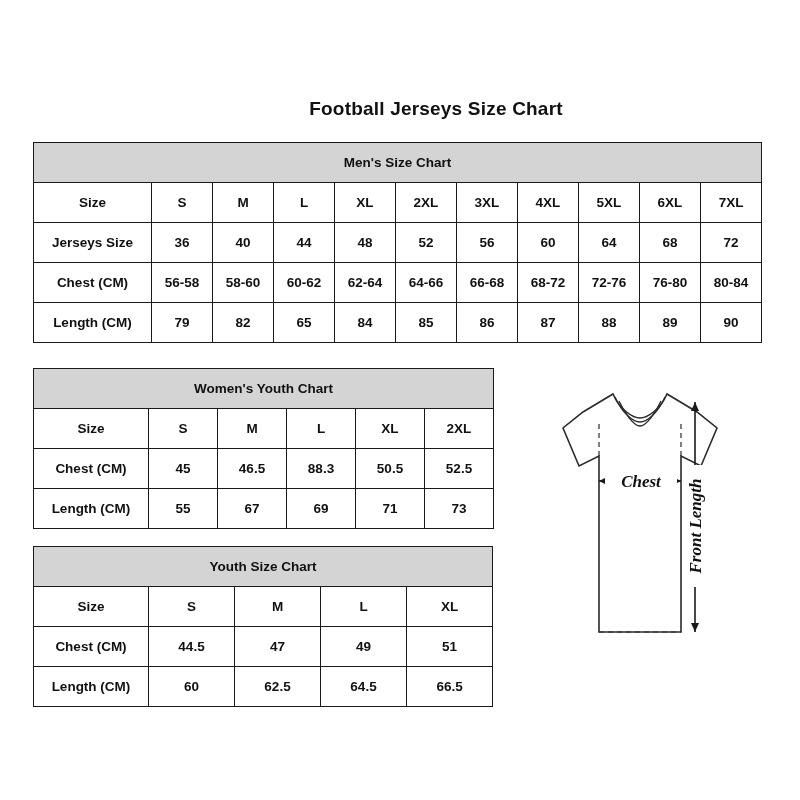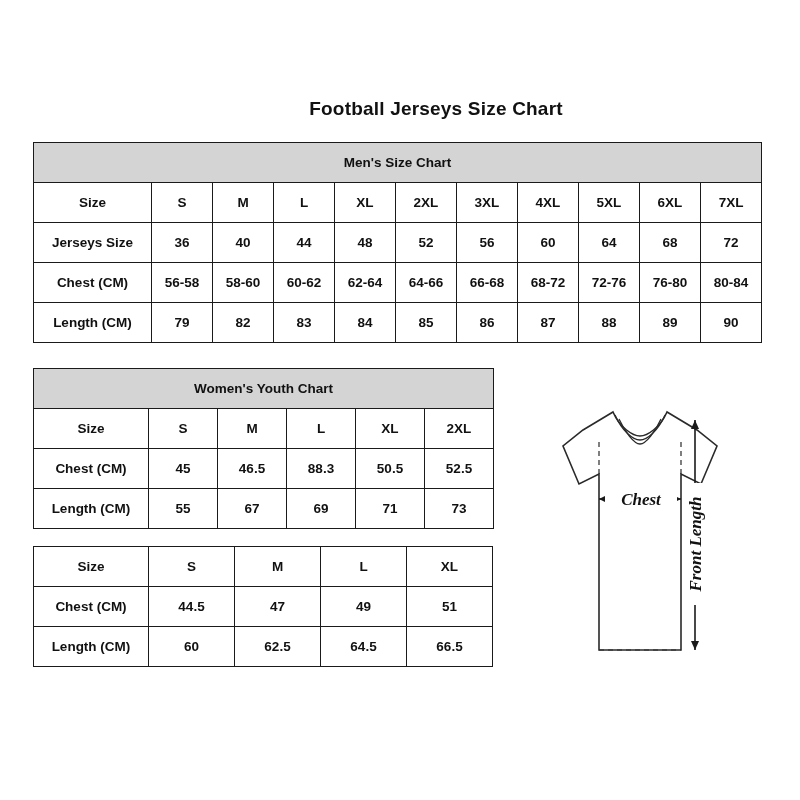--- a/index.html
+++ b/index.html
@@ -81,21 +81,21 @@
     top: 546px;
   }
   #youth-table { width: 460px; }
   #youth-table col.lbl { width: 115px; }
   #youth-table col.val { width: 86px; }
 
   
   #shirt-diagram {
     position: absolute;
     left: 505px;
-    top: 398px;
+    top: 380px;
     width: 270px;
     height: 290px;
     text-align: center;
   }
   .diagram-label {
     font-family: "Liberation Serif", serif;
     font-style: italic;
     font-weight: bold;
     font-size: 17px;
     fill: #111111;
@@ -161,21 +161,21 @@
         <td>66-68</td>
         <td>68-72</td>
         <td>72-76</td>
         <td>76-80</td>
         <td>80-84</td>
       </tr>
       <tr>
         <td class="row-label">Length (CM)</td>
         <td>79</td>
         <td>82</td>
-        <td>83</td>
+        <td>65</td>
         <td>84</td>
         <td>85</td>
         <td>86</td>
         <td>87</td>
         <td>88</td>
         <td>89</td>
         <td>90</td>
       </tr>
     </tbody>
   </table>
@@ -227,20 +227,23 @@
   <table id="youth-table" class="size-table">
     <colgroup>
       <col class="lbl">
         <col class="val">
         <col class="val">
         <col class="val">
         <col class="val">
     </colgroup>
     <tbody>
       <tr>
+        <td class="section-header" colspan="5">Youth Size Chart</td>
+      </tr>
+      <tr>
         <td class="row-label">Size</td>
         <td>S</td>
         <td>M</td>
         <td>L</td>
         <td>XL</td>
       </tr>
       <tr>
         <td class="row-label">Chest (CM)</td>
         <td>44.5</td>
         <td>47</td>

